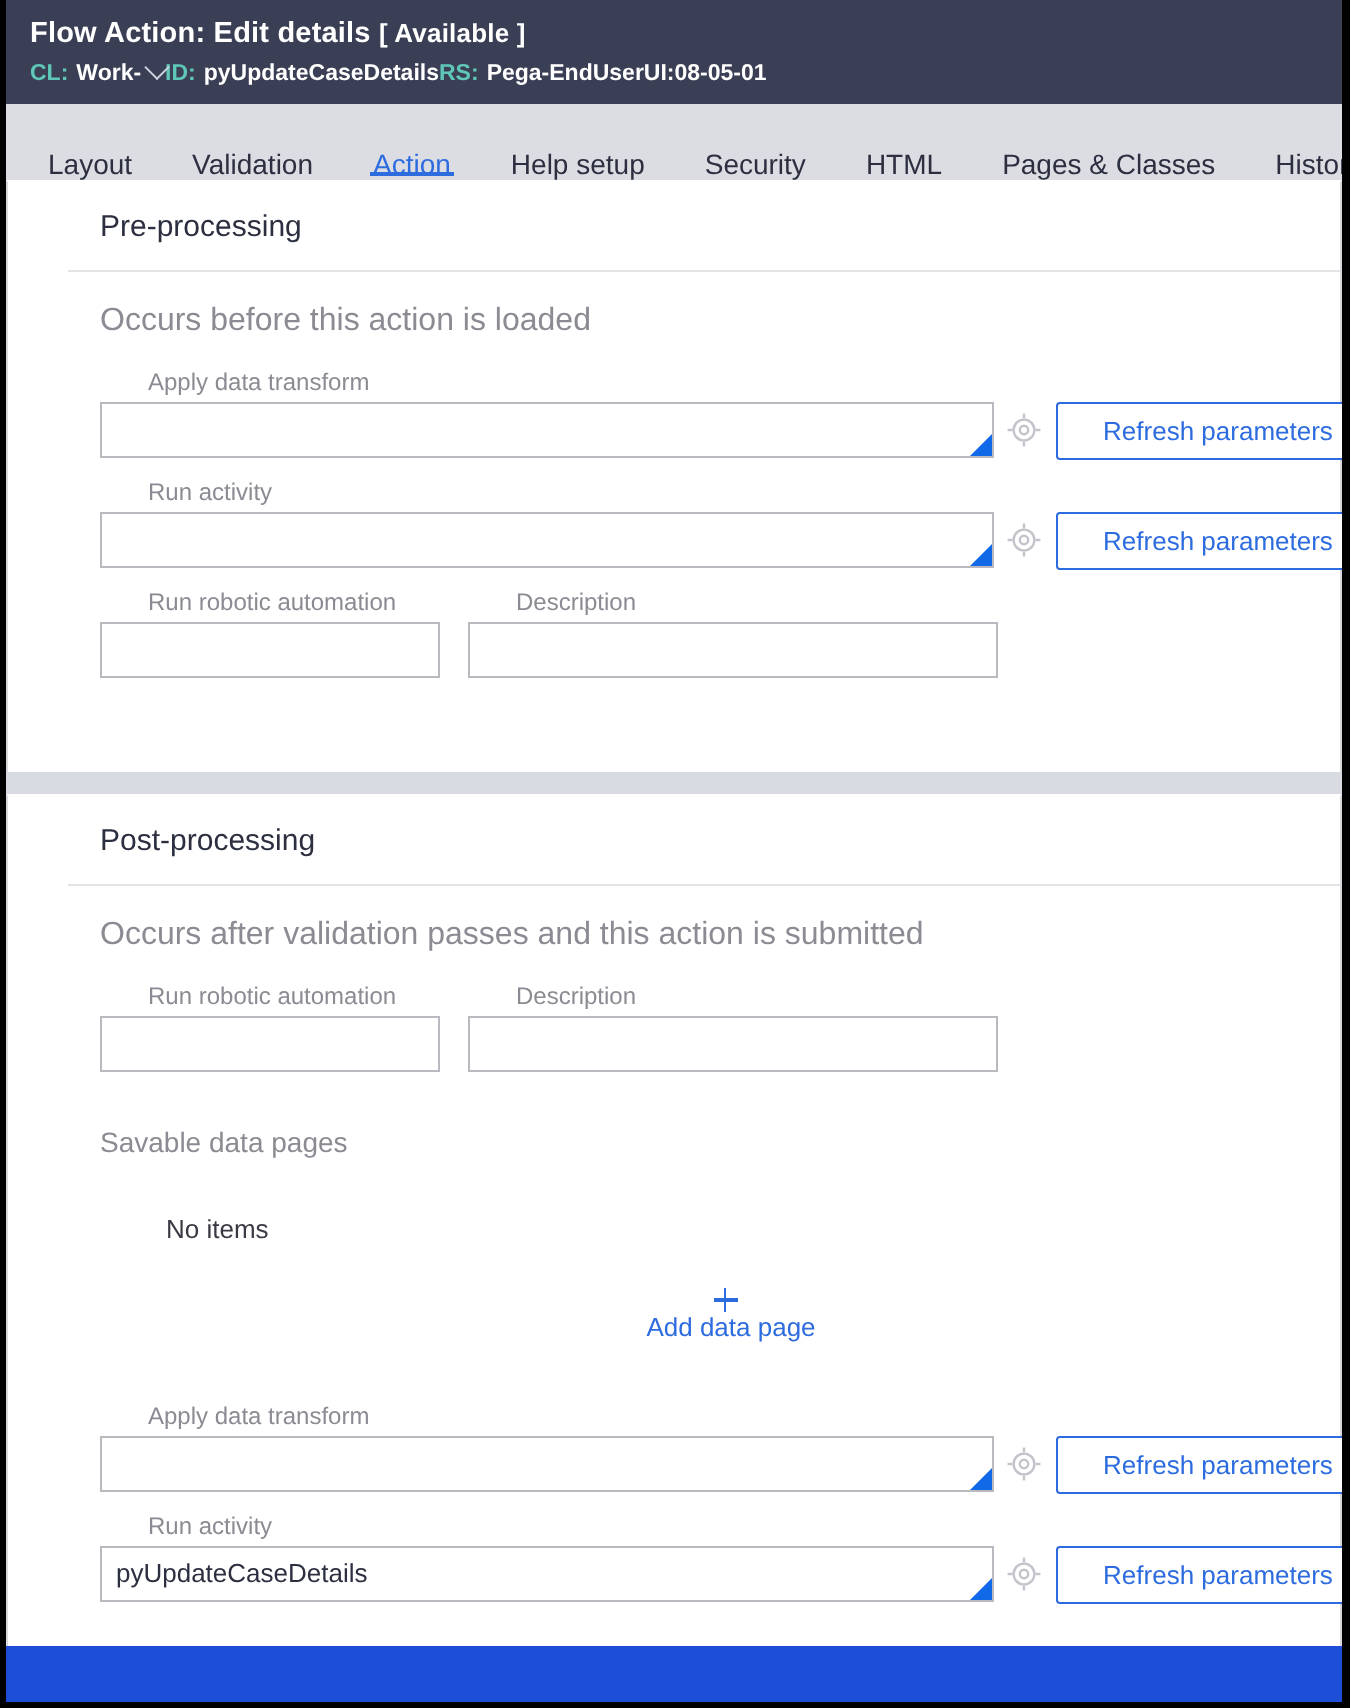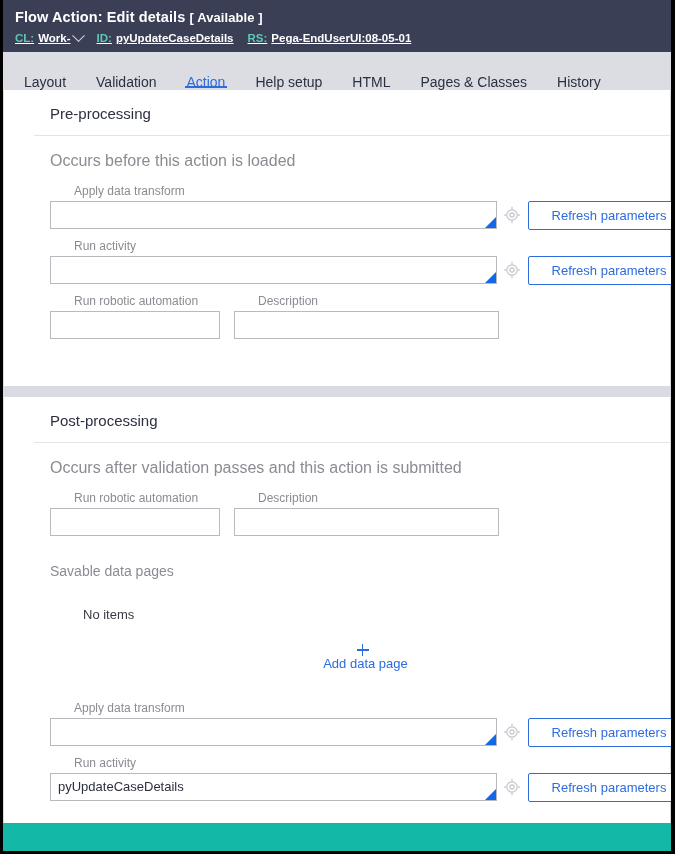--- a/index.html
+++ b/index.html
@@ -12,21 +12,21 @@
     width: 675px;
     height: 854px;
     font-family: "Liberation Sans", sans-serif;
     overflow: hidden;
   }
 
   #app {
     position: relative;
     width: 675px;
     height: 854px;
-    background: #14b8a6;
+    background: #1d4ed8;
     border-left: 3px solid #000000;
     border-right: 4px solid #000000;
     border-bottom: 3px solid #000000;
     overflow: hidden;
   }
 
   
   .header {
     background: #3b3f55;
     padding: 7px 12px 8px 12px;
@@ -55,21 +55,21 @@
   }
   .header-meta .lbl {
     color: #5fc7b8;
     font-weight: bold;
     margin-right: 4px;
   }
   .header-meta .val {
     color: #ffffff;
     font-weight: bold;
   }
-  .meta-group { margin-right: 14px; display: inline; text-decoration: underline; }
+  .meta-group { margin-right: 0; display: inline; }
   .chevron {
     display: inline-block;
     width: 9px;
     height: 9px;
     border-right: 1.6px solid #cfd3e0;
     border-bottom: 1.6px solid #cfd3e0;
     transform: rotate(45deg) translate(-2px, -2px);
     margin-left: 3px;
     vertical-align: middle;
   }
@@ -237,20 +237,21 @@
     <div class="header-meta">
       <span class="meta-group"><span class="lbl">CL:</span><span class="val">Work-</span><span class="chevron"></span></span><span class="meta-group"><span class="lbl">ID:</span><span class="val">pyUpdateCaseDetails</span></span><span class="meta-group"><span class="lbl">RS:</span><span class="val">Pega-EndUserUI:08-05-01</span></span>
     </div>
   </div>
 
   <div class="tabbar">
     <div class="tab">Layout</div>
     <div class="tab">Validation</div>
     <div class="tab active">Action</div>
     <div class="tab">Help setup</div>
+    <div class="tab">Security</div>
     <div class="tab">HTML</div>
     <div class="tab">Pages &amp; Classes</div>
     <div class="tab">History</div>
   </div>
 
   <div class="panel">
     <div class="panel-title">Pre-processing</div>
     <div class="panel-body">
       <div class="panel-desc">Occurs before this action is loaded</div>
 

